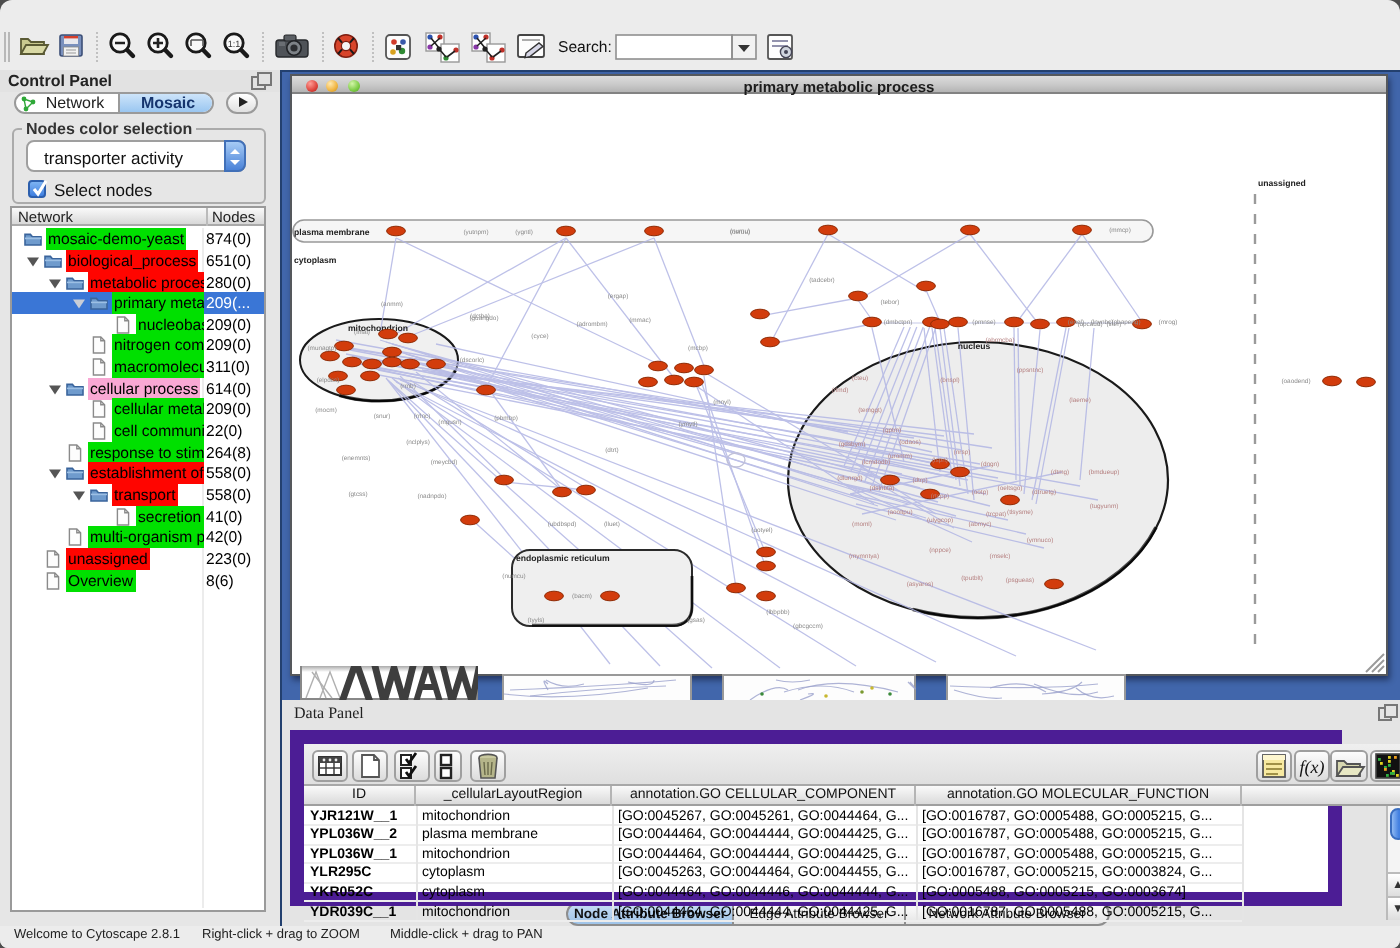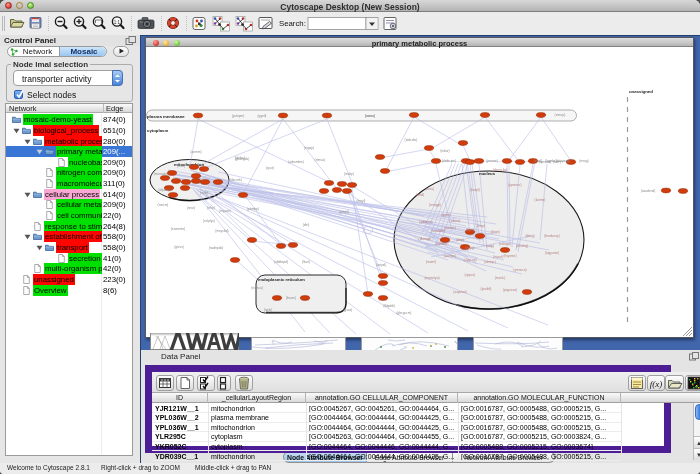--- a/index.html
+++ b/index.html
@@ -14,21 +14,21 @@
 #leftpanel{left:0;top:35px;width:140px;height:428px;background:#e6e6e6;}
 #cpheader{left:0;top:0;width:140px;height:11px;background:#e2e2e2;font-size:8px;color:#222;padding-left:4px;line-height:11px;font-weight:bold;}
 
 #desktop{left:140px;top:35px;width:560px;height:315px;background:#4166ab;border-left:1px solid #23406f;border-top:1px solid #23406f;}
 #innerwin{left:4px;top:1px;width:549px;height:301px;background:#fff;border:1px solid #55585c;box-shadow:1px 2px 3px rgba(0,0,20,0.45);}
 #innertitle{left:0;top:0;width:547px;height:9px;background:linear-gradient(#dcdcdc,#c9c9c9 55%,#b4b4b4);border-bottom:1px solid #828282;}
 #innertext{left:0;top:0.5px;width:547px;text-align:center;font-size:7.5px;font-weight:bold;color:#1c1c1c;}
 .ilight{position:absolute;top:1.5px;width:6px;height:6px;border-radius:50%;}
 
 #datapanel{left:140px;top:350px;width:560px;height:113px;background:#e4e4e4;border-left:1px solid #23406f;}
-#dpheader{left:20px;top:2px;font-size:8px;color:#222;}
+#dpheader{left:6px;top:2px;font-size:8px;color:#222;font-family:Liberation Serif, serif;}
 #dpbox{left:4px;top:15px;width:526px;height:88px;border:7px solid #4c1d95;background:#fff;}
 #dptools{left:0;top:0;width:551px;height:21px;background:linear-gradient(#efefef,#dfdfdf);border-bottom:1px solid #a8a8a8;}
 .dpbtn{position:absolute;top:3px;width:18px;height:16px;background:linear-gradient(#fdfdfd,#dcdcdc);border:1px solid #9f9f9f;border-radius:3px;}
 
 #thead{left:0;top:21px;width:551px;height:10px;background:linear-gradient(#fafafa,#dadada);border-bottom:1px solid #9f9f9f;}
 .th{position:absolute;top:0;height:10px;font-size:7px;color:#111;text-align:center;border-right:1px solid #b5b5b5;line-height:10px;overflow:hidden;white-space:nowrap;}
 .tr{position:absolute;height:9.6px;font-size:7px;color:#000;line-height:9.6px;white-space:nowrap;overflow:hidden;}
 .td{position:absolute;top:0;height:9.6px;overflow:hidden;white-space:nowrap;padding-left:3px;}
 
 .btab{position:absolute;top:0;height:12px;font-size:6.8px;line-height:12px;text-align:center;color:#111;border:1px solid #8e8e8e;background:linear-gradient(#fdfdfd,#e4e4e4);}
@@ -36,26 +36,20 @@
 #statusbar{left:0;top:463px;width:700px;height:11px;background:#ececec;font-size:6.5px;color:#222;}
 .sbt{position:absolute;top:1px;}
 
 .trow{position:absolute;left:0;height:11px;width:126px;font-size:7.8px;line-height:11px;color:#000;white-space:nowrap;}
 .tlab{position:absolute;top:0;height:11px;padding:0 1px;overflow:hidden;white-space:nowrap;}
 .tcnt{position:absolute;left:97px;top:0;}
 svg{display:block;}
 </style></head><body>
 <div id="app">
 
-<div class="abs" id="titlebar">
- <div class="light" style="left:5px;background:radial-gradient(circle at 35% 30%,#ff9d96,#e4443c 60%,#ad1f17);border:0.5px solid #9d2b22;"></div>
- <div class="light" style="left:16px;background:radial-gradient(circle at 35% 30%,#ffe9b0,#f5b63e 60%,#c78a1d;);border:0.5px solid #ad7f20;"></div>
- <div class="light" style="left:27px;background:radial-gradient(circle at 35% 30%,#d3f5a8,#7ed341 60%,#4f9a1c);border:0.5px solid #4e8722;"></div>
- <div class="abs" id="titletext">Cytoscape Desktop (New Session)</div>
-</div>
 <svg class="abs" style="left:0;top:13px" width="700" height="21" viewBox="0 0 700 21">
       <line x1="2.5" y1="3" x2="2.5" y2="18" stroke="#b8b8b8" stroke-width="1"></line>
       <line x1="4.5" y1="3" x2="4.5" y2="18" stroke="#b8b8b8" stroke-width="1"></line>
       <g>
         <path d="M10.5 14 L10.5 6.5 L14 6.5 L15.5 8 L22 8 L22 14 Z" fill="#c9c98f" stroke="#5a5a34" stroke-width="0.9"></path>
         <path d="M10.5 14 L13 9.5 L24 9.5 L21.5 14 Z" fill="#d9d9a5" stroke="#5a5a34" stroke-width="0.9"></path>
       </g>
       <g>
         <rect x="30" y="4.5" width="11" height="10.5" rx="1" fill="#7a90bd" stroke="#3c4f77" stroke-width="0.8"></rect>
         <rect x="32" y="5" width="7" height="4" fill="#e8e8ee"></rect>
@@ -164,37 +158,37 @@
         <circle cx="6.5" cy="3" r="1.2" fill="#2fa838"></circle>
         <circle cx="3" cy="6.5" r="1.2" fill="#2fa838"></circle>
         <path d="M2 1.5 L6.5 3 L3 6.5 Z" fill="none" stroke="#2fa838" stroke-width="0.7"></path>
       </svg>
 <div class="abs" style="left:113px;top:10.5px;width:16px;height:11px;background:linear-gradient(#fff,#e0e0e0);border:1px solid #9a9a9a;border-radius:5.5px;"></div>
 <svg class="abs" style="left:118px;top:13px" width="7" height="6" viewBox="0 0 7 6">
         <path d="M1.5 0.5 L6 3 L1.5 5.5 Z" fill="#222"></path>
       </svg>
 
 <div class="abs" style="left:6px;top:29px;width:127px;height:38px;border:1px solid #ababab;border-radius:3px;"></div>
-<div class="abs" style="left:11px;top:24.5px;font-size:8px;font-weight:bold;color:#333;background:#e6e6e6;padding:0 2px;">Node lmal selection</div>
+<div class="abs" style="left:11px;top:24.5px;font-size:8px;font-weight:bold;color:#333;background:#e6e6e6;padding:0 2px;">Nodes color selection</div>
 <div class="abs" style="left:13px;top:35px;width:110px;height:16px;background:#fff;border:1px solid #9f9f9f;border-radius:4px;"></div>
 <div class="abs" style="left:22px;top:39px;font-size:8.5px;color:#111;">transporter activity</div>
 <div class="abs" style="left:112px;top:35px;width:11px;height:16px;background:linear-gradient(#a6cbf5,#4a82d8);border:1px solid #4170b8;border-radius:0 4px 4px 0;"></div>
 <svg class="abs" style="left:114px;top:39px" width="7" height="9" viewBox="0 0 7 9">
         <path d="M3.5 0.5 L6 3 L1 3 Z" fill="#fff"></path>
         <path d="M3.5 8.5 L6 6 L1 6 Z" fill="#fff"></path>
       </svg>
 <div class="abs" style="left:14px;top:55px;width:9px;height:9px;background:linear-gradient(#7db3f2,#3f7fe0);border:1px solid #2c5fad;border-radius:2px;"></div>
 <svg class="abs" style="left:14.5px;top:54px" width="10" height="11" viewBox="0 0 10 11">
         <path d="M2 5.5 L4 8 L8 1.5" fill="none" stroke="#fff" stroke-width="1.6"></path>
       </svg>
 <div class="abs" style="left:27px;top:55px;font-size:8.5px;color:#111;">Select nodes</div>
 <div class="abs" style="left:5px;top:68px;width:128px;height:353px;background:#fff;border:1px solid #9a9a9a;"></div>
 <div class="abs" style="left:6px;top:69px;width:126px;height:9px;background:linear-gradient(#fafafa,#d8d8d8);border-bottom:1px solid #aaa;">
  <div class="abs" style="left:3px;top:0;font-size:7.5px;color:#222;line-height:9px;">Network</div>
- <div class="abs" style="left:97px;top:0;font-size:7.5px;color:#222;line-height:9px;border-left:1px solid #bbb;padding-left:2px;height:9px;">Edge</div>
+ <div class="abs" style="left:97px;top:0;font-size:7.5px;color:#222;line-height:9px;border-left:1px solid #bbb;padding-left:2px;height:9px;">Nodes</div>
 </div>
 <div class="abs" style="left:101px;top:79px;width:1px;height:340px;background:#ececec;"></div>
       <div class="trow" style="left:6px;top:79.2px;">
         <svg class="abs" style="left:6px;top:2px" width="9" height="7" viewBox="0 0 9 7">
           <path d="M0.5 6.5 L0.5 1.2 L3.2 1.2 L4.2 2.4 L8.5 2.4 L8.5 6.5 Z" fill="#6f9bcd" stroke="#3a649c" stroke-width="0.8"></path>
           <path d="M0.5 3.2 L8.5 3.2" stroke="#9cbfe4" stroke-width="0.8"></path>
         </svg>
         <div class="tlab" style="left:17px;max-width:79px;background:#00e000;">mosaic-demo-yeast</div>
         <div class="tcnt" style="">874(0)</div>
       </div>

